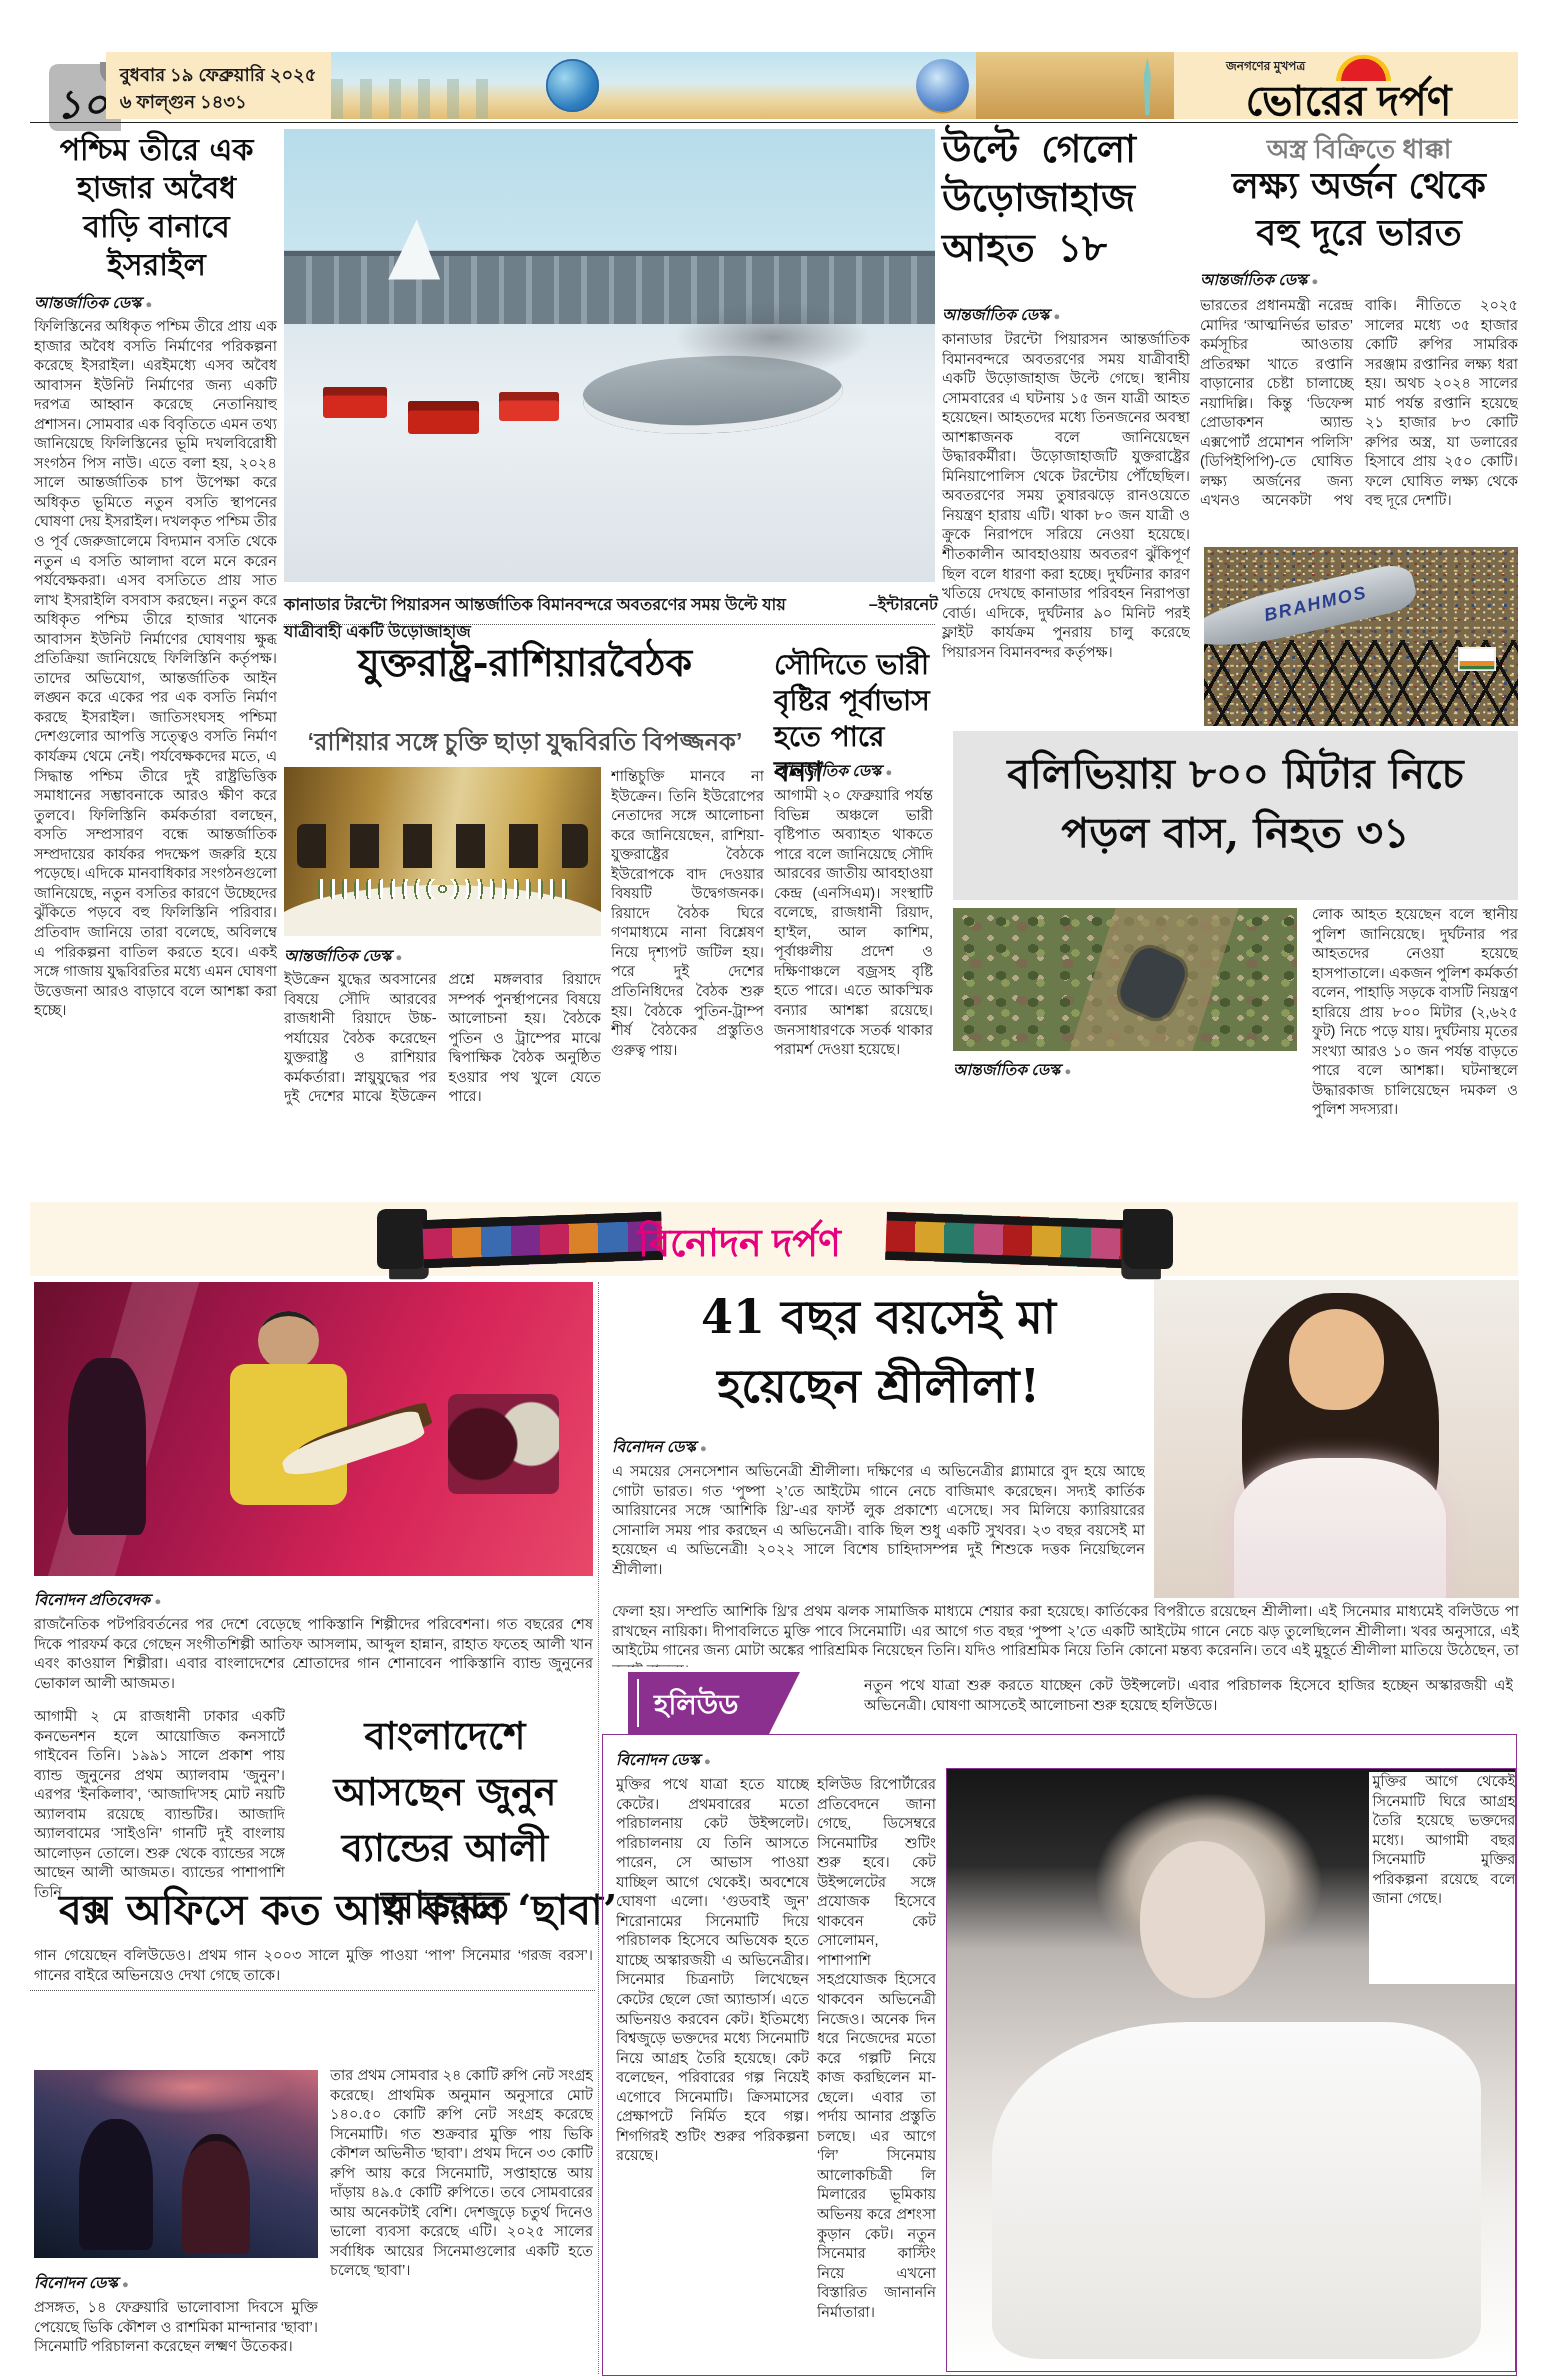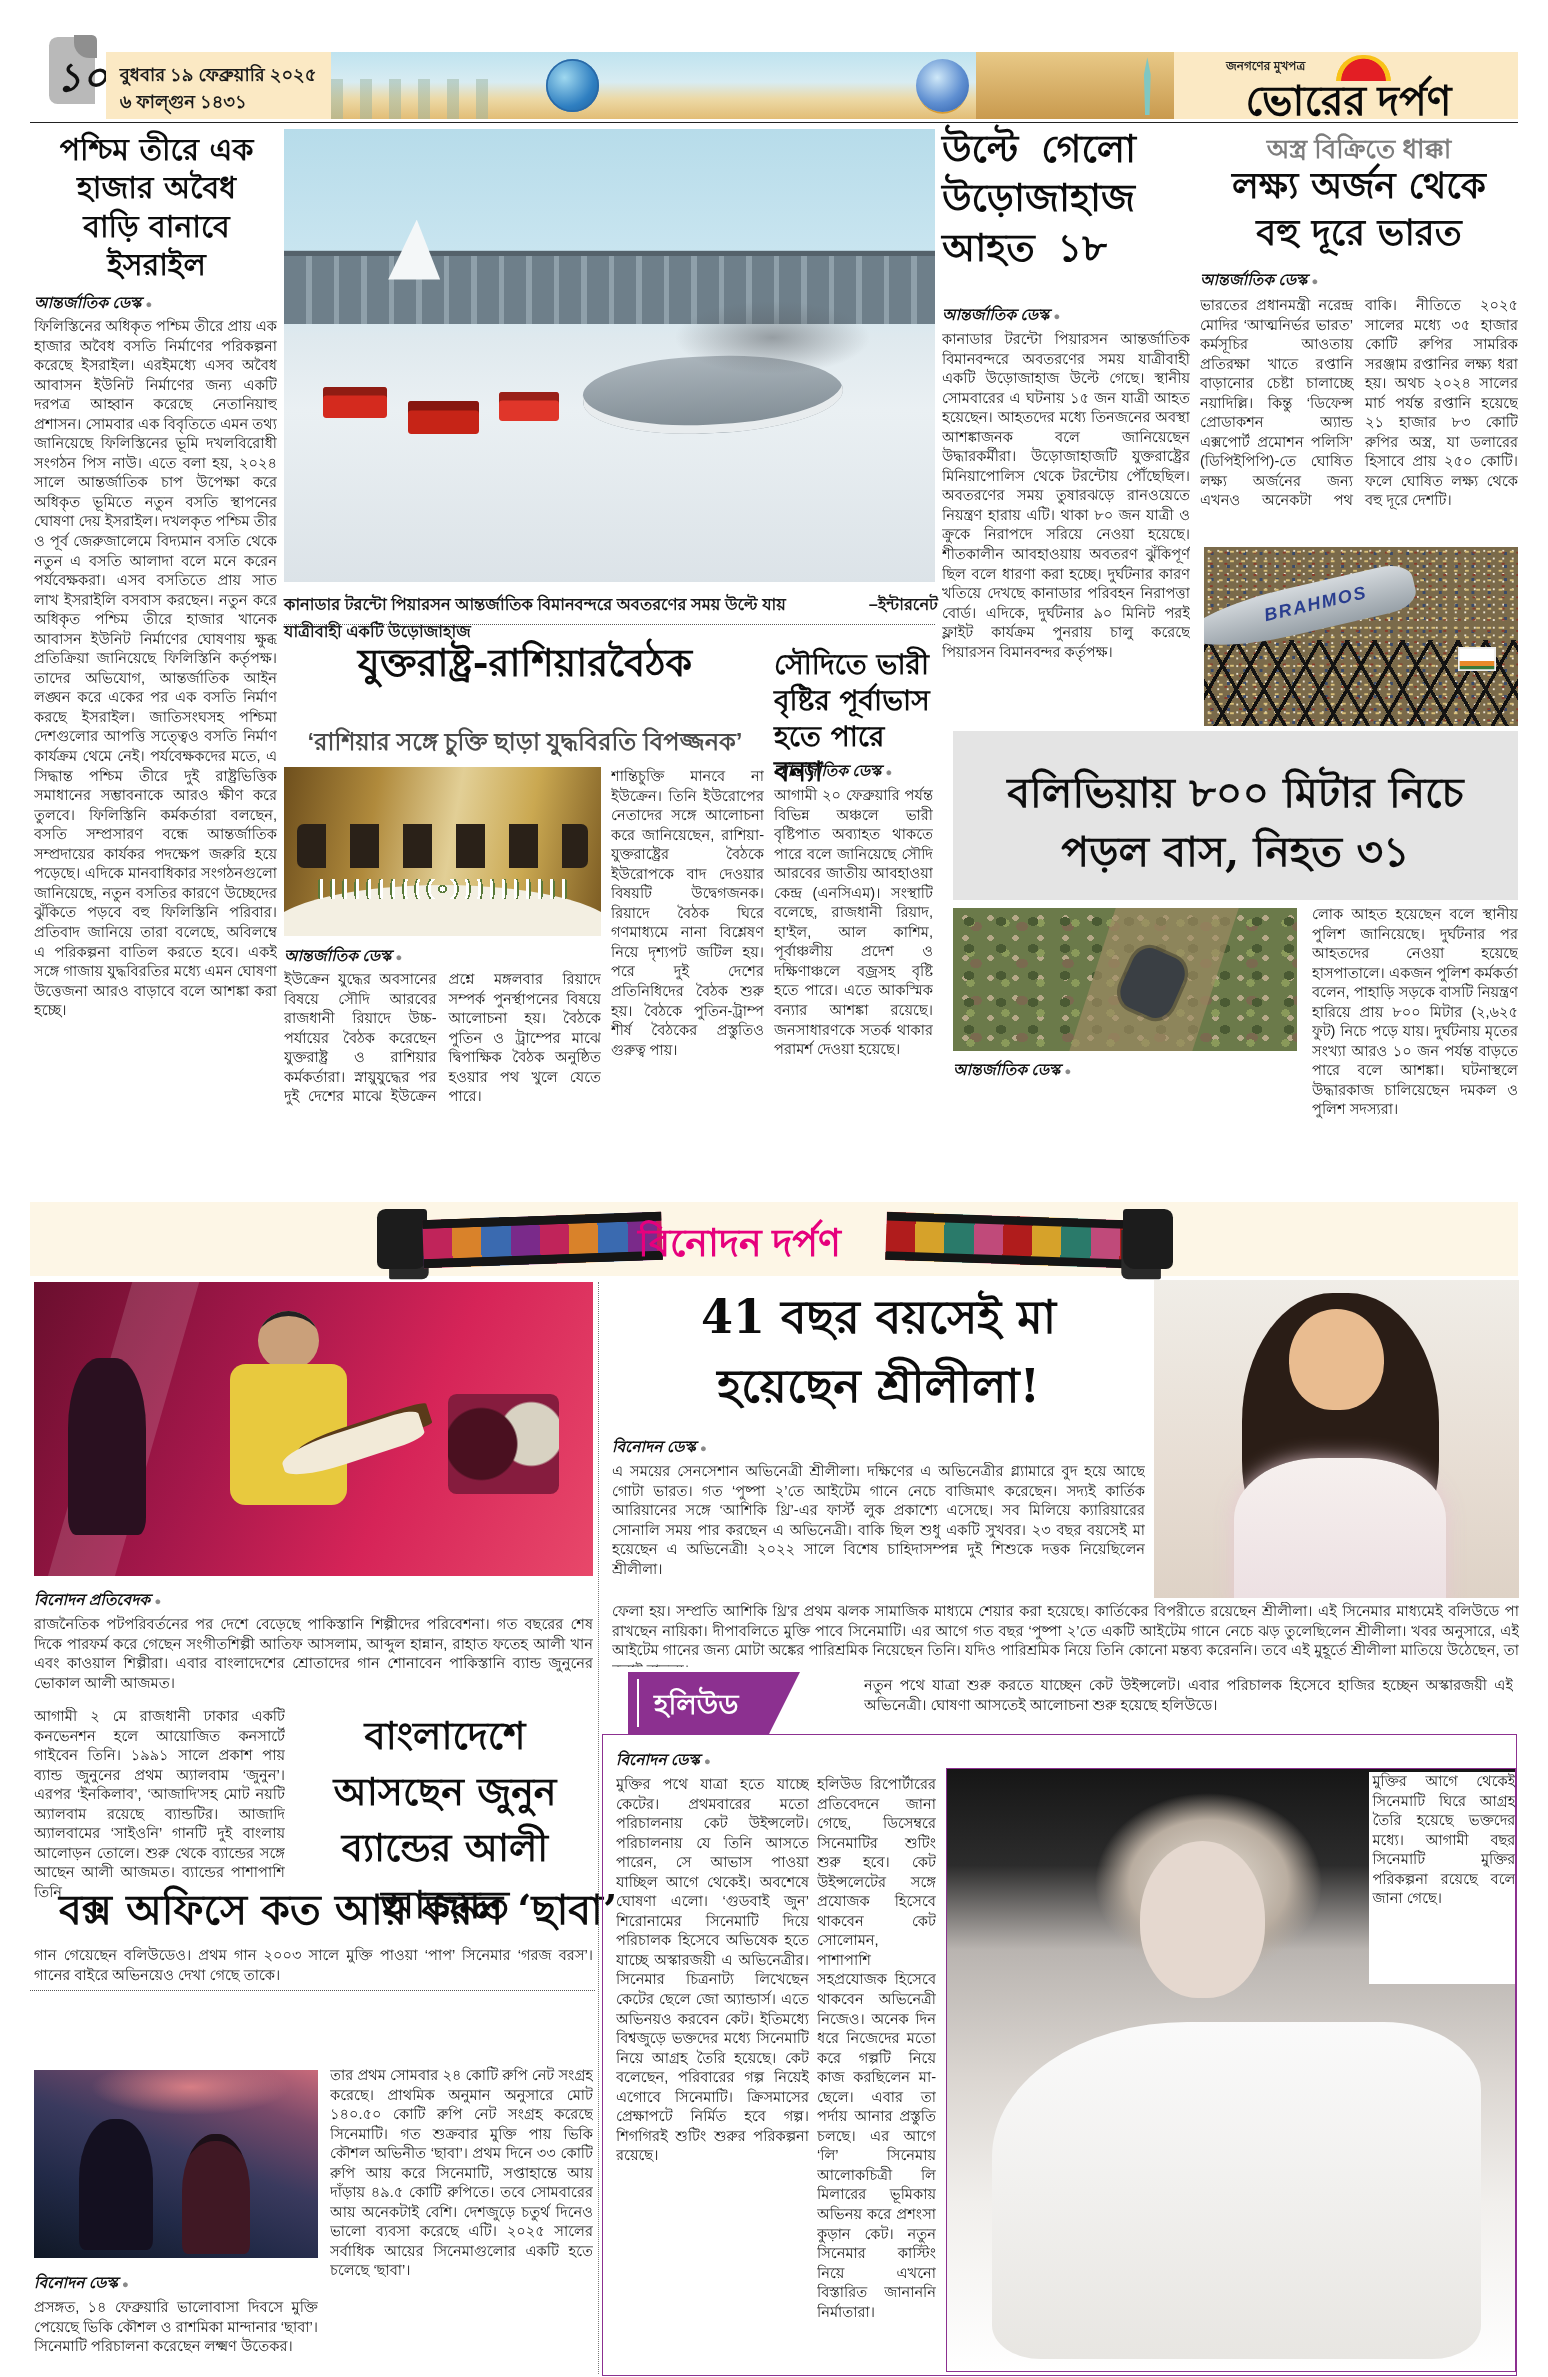--- a/index.html
+++ b/index.html
@@ -14,21 +14,21 @@
   .cap{font-size:16.3px;font-weight:700;}
   .dotted-h{border-top:1.7px dotted #555;height:0;}
   .dotted-v{border-left:1.7px dotted #777;width:0;}
   .photo{overflow:hidden;position:absolute;}
   .cream{background:#fbe9c4;}
   .col2{column-count:2;column-gap:12px;}
 </style>
 </head>
 <body>
 
-<div class="abs" style="left:49px;top:37px;width:46px;height:67px;background:#b9b9b9;border-radius:8.6px 0 0 8.6px;">
+<div class="abs" style="left:49px;top:64px;width:46px;height:67px;background:#b9b9b9;border-radius:8.6px 0 0 8.6px;padding-left:26px;">
   <div class="abs" style="right:-1.7px;top:-1.7px;width:22.4px;height:22.4px;background:#8f8f8f;border-radius:0 5.2px 0 15.5px;"></div>
   <div class="abs" style="left:6.9px;top:8.6px;font-size:40px;font-weight:800;color:#111;font-style:italic;">১০</div>
 </div>
 <div class="abs cream" style="left:106px;top:52px;width:225px;height:67px;">
   <div class="abs" style="left:13.8px;top:8.6px;font-size:18px;font-weight:700;">বুধবার ১৯ ফেব্রুয়ারি ২০২৫</div>
   <div class="abs" style="left:13.8px;top:36px;font-size:18px;font-weight:700;">৬ ফাল্গুন ১৪৩১</div>
 </div>
 <div class="abs" style="left:331px;top:52px;width:843px;height:67px;background:linear-gradient(#bfe3ef 0%,#d8ecf2 45%,#ecd9a6 70%,#e2bd76 100%);overflow:hidden;">
   <div class="abs" style="left:0;bottom:0;width:172px;height:40px;background:repeating-linear-gradient(90deg,#9ab3a0 0 12px,transparent 12px 29px);opacity:.5;"></div>
   <div class="abs" style="left:215px;top:6.9px;width:53px;height:53px;border-radius:50%;background:radial-gradient(circle at 35% 35%,#9fd8ef,#2f7fc1 60%,#1a5a96);box-shadow:inset 0 0 0 1.7px #2a6aa8;"></div>
@@ -103,21 +103,21 @@
 <div class="abs body-text col2" style="left:1200px;top:296px;width:318px;height:248px;">ভারতের প্রধানমন্ত্রী নরেন্দ্র মোদির ‘আত্মনির্ভর ভারত’ কর্মসূচির আওতায় প্রতিরক্ষা খাতে রপ্তানি বাড়ানোর চেষ্টা চালাচ্ছে নয়াদিল্লি। কিন্তু ‘ডিফেন্স প্রোডাকশন অ্যান্ড এক্সপোর্ট প্রমোশন পলিসি’ (ডিপিইপিপি)-তে ঘোষিত লক্ষ্য অর্জনের জন্য এখনও অনেকটা পথ বাকি। নীতিতে ২০২৫ সালের মধ্যে ৩৫ হাজার কোটি রুপির সামরিক সরঞ্জাম রপ্তানির লক্ষ্য ধরা হয়। অথচ ২০২৪ সালের মার্চ পর্যন্ত রপ্তানি হয়েছে ২১ হাজার ৮৩ কোটি রুপির অস্ত্র, যা ডলারের হিসাবে প্রায় ২৫০ কোটি। ফলে ঘোষিত লক্ষ্য থেকে বহু দূরে দেশটি।</div>
 <div class="photo" style="left:1204px;top:547px;width:314px;height:179px;background-color:#7a6a4a;background-image:radial-gradient(#d9c07a 1.7px,transparent 1.7px),radial-gradient(#8a3b2a 1.7px,transparent 1.7px),radial-gradient(#3a4a6a 1.7px,transparent 1.7px),radial-gradient(#e8e0d0 1.3px,transparent 1.3px);background-size:11.2px 9.5px,14.6px 11.2px,16.3px 13px,9.5px 7.7px;">
   <div class="abs" style="left:0;bottom:0;width:100%;height:48%;background:repeating-linear-gradient(60deg,transparent 0 20.6px,#141414 20.6px 24px),repeating-linear-gradient(-60deg,transparent 0 20.6px,#101010 20.6px 24px);"></div>
   <div class="abs" style="left:-6%;top:22%;width:74%;height:26%;background:linear-gradient(#d4d9dd,#97a0a7);border-radius:50% 14% 14% 50% / 55% 40% 40% 55%;transform:rotate(-13deg);">
     <span class="abs" style="left:34%;top:24%;font-size:18px;font-weight:800;font-style:italic;color:#2a3e8f;letter-spacing:1.7px;">BRAHMOS</span>
   </div>
   <div class="abs" style="right:7%;top:56%;width:38px;height:24px;background:linear-gradient(#fff 0 60%,#e88a2a 60% 80%,#3a7a3a 80%);box-shadow:inset 0 0 0 1.7px #eee;"></div>
 </div>
 
 <div class="abs" style="left:953px;top:731px;width:565px;height:169px;background:#e4e4e4;">
-  <div class="h pre" style="padding-top:33px;text-align:center;font-size:41px;line-height:1.45;">বলিভিয়ায় ৮০০ মিটার নিচে
+  <div class="h pre" style="padding-top:14px;text-align:center;font-size:41px;line-height:1.45;">বলিভিয়ায় ৮০০ মিটার নিচে
 পড়ল বাস, নিহত ৩১</div>
 </div>
 <div class="photo" style="left:953px;top:908px;width:344px;height:143px;background-color:#6b7a4a;background-image:radial-gradient(#4a5a33 5.2px,transparent 5.2px),radial-gradient(#8a9a5a 4.3px,transparent 4.3px),radial-gradient(#7a6a4f 6px,transparent 6px),radial-gradient(#b5a888 3.4px,transparent 3.4px);background-size:32px 27px,35px 30px,46px 37px,25px 20px;">
   <div class="abs" style="left:40%;top:-20%;width:34%;height:160%;background:rgba(160,140,100,.65);transform:rotate(18deg);"></div>
   <div class="abs" style="left:50%;top:30%;width:16%;height:45%;background:#3a3f44;border-radius:30%;transform:rotate(24deg);box-shadow:0 0 0 3.4px rgba(20,20,20,.35);"></div>
 </div>
 <div class="abs body-text" style="left:1312px;top:905px;width:206px;height:289px;">লোক আহত হয়েছেন বলে স্থানীয় পুলিশ জানিয়েছে। দুর্ঘটনার পর আহতদের নেওয়া হয়েছে হাসপাতালে। একজন পুলিশ কর্মকর্তা বলেন, পাহাড়ি সড়কে বাসটি নিয়ন্ত্রণ হারিয়ে প্রায় ৮০০ মিটার (২,৬২৫ ফুট) নিচে পড়ে যায়। দুর্ঘটনায় মৃতের সংখ্যা আরও ১০ জন পর্যন্ত বাড়তে পারে বলে আশঙ্কা। ঘটনাস্থলে উদ্ধারকাজ চালিয়েছেন দমকল ও পুলিশ সদস্যরা।</div>
 <div class="abs" style="left:953px;top:1058px;width:344px;height:136px;column-count:2;column-gap:12px;overflow:hidden;">
   <div class="byline" style="margin-bottom:3.4px;">
     <span>আন্তর্জাতিক ডেস্ক</span> <span class="dot">●</span>

